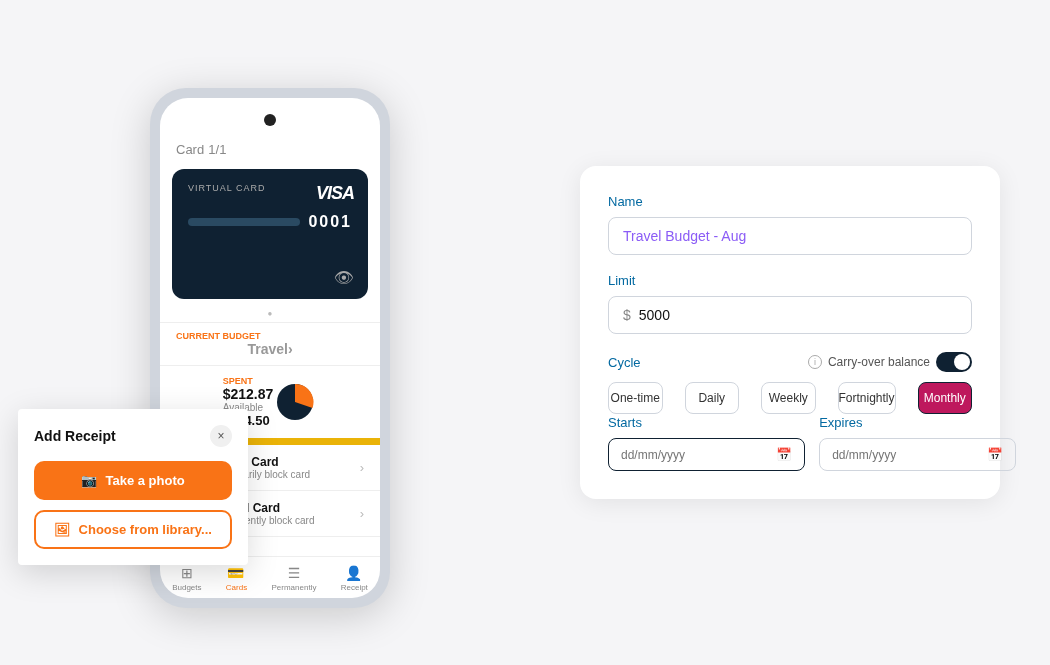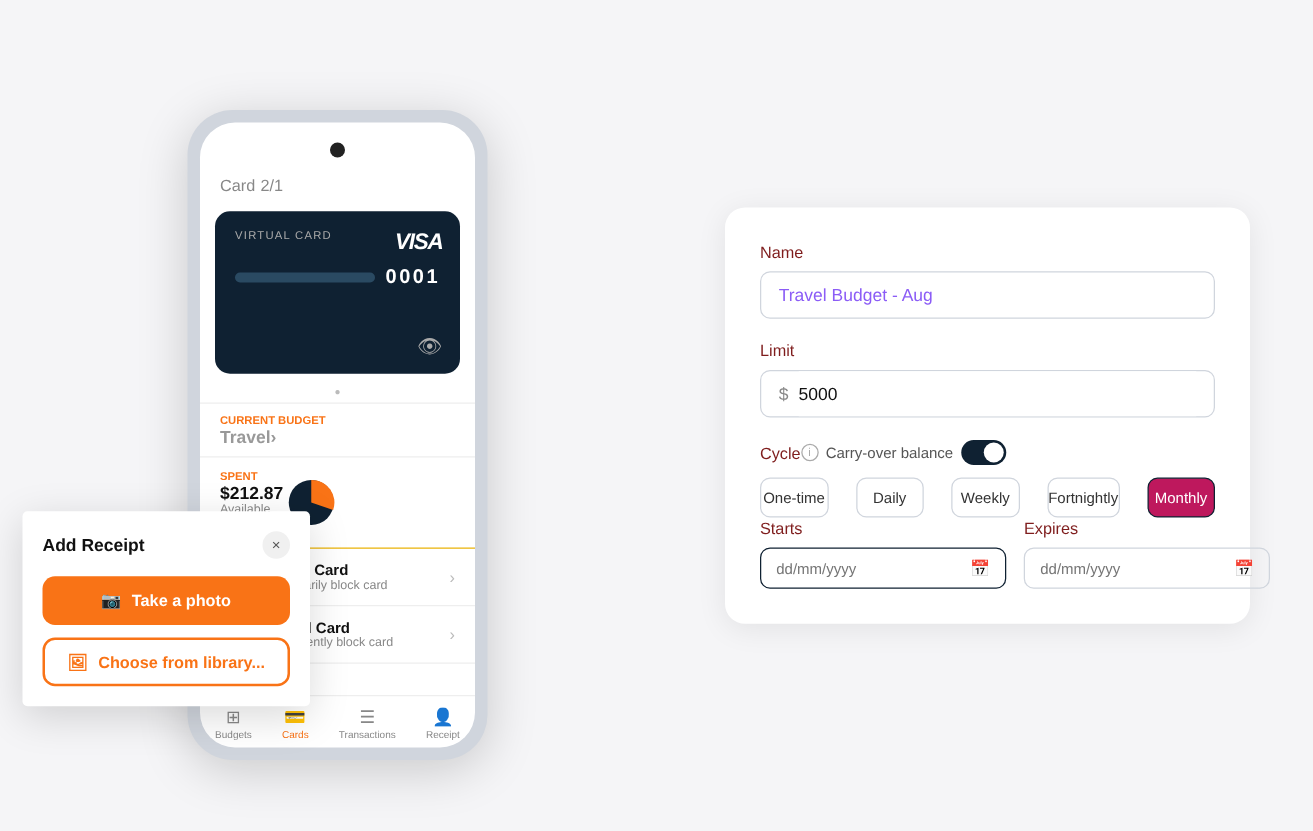--- a/index.html
+++ b/index.html
@@ -138,34 +138,34 @@
       border-bottom: 1px solid #eee;
     }
     .budget-label {
       font-size: 9px;
       color: #f97316;
       font-weight: 600;
       text-transform: uppercase;
     }
     .budget-name-row {
       display: flex;
-      justify-content: flex-start;
+      justify-content: center;
       align-items: center;
       font-size: 13px;
       font-weight: 600;
     }
     .budget-name-row span { color: #999; font-size: 14px; }
 
     
     .spent-row {
       padding: 10px 16px;
       display: flex;
       align-items: center;
-      justify-content: flex-start;
-      border-bottom: 1px solid #eab308;
+      justify-content: center;
+      border-bottom: 7px solid #eab308;
     }
     .spent-left {}
     .spent-label { font-size: 9px; color: #f97316; font-weight: 600; text-transform: uppercase; }
     .spent-amount { font-size: 14px; font-weight: 700; color: #111; }
     .available-label { font-size: 10px; color: #888; }
     .available-amount { font-size: 13px; font-weight: 600; color: #111; }
 
     
     .pie-chart {
       width: 44px;
@@ -293,21 +293,21 @@
       background: #fff;
       border-radius: 16px;
       padding: 28px 28px;
       box-shadow: 0 4px 24px rgba(0,0,0,0.08);
       margin-left: 60px;
       margin-right: 10px;
     }
     .field-label {
       font-size: 13px;
       font-weight: 500;
-      color: #7f1d1d;
+      color: #0369a1;
       margin-bottom: 8px;
     }
     .text-input {
       width: 100%;
       border: 1.5px solid #d0d5dd;
       border-radius: 8px;
       padding: 10px 14px;
       font-size: 14px;
       color: #8b5cf6;
       outline: none;
@@ -332,21 +332,21 @@
       font-size: 14px;
       color: #111;
       flex: 1;
       padding: 10px 0;
     }
 
     
     .cycle-row {
       display: flex;
       align-items: center;
-      justify-content: flex-start;
+      justify-content: space-between;
       margin-bottom: 10px;
     }
     .carry-over-wrap {
       display: flex;
       align-items: center;
       gap: 6px;
     }
     .carry-over-info {
       width: 14px;
       height: 14px;
@@ -439,21 +439,21 @@
 
 <div class="scene">
 
   <div class="phone">
     <div class="phone-inner">
       <div class="phone-notch"></div>
       <div class="phone-screen">
 
         <div class="card-header">
           <span>Card</span>
-          <span>2/1</span>
+          <span>1/1</span>
         </div>
 
         <div class="virtual-card">
           <div class="vc-label">VIRTUAL CARD</div>
           <div class="vc-visa">VISA</div>
           <div class="vc-number-bar">
             <div class="vc-dots"></div>
             <div class="vc-number">0001</div>
           </div>
           <div class="vc-eye">👁</div>
@@ -509,21 +509,21 @@
           <div class="nav-item">
             <div class="nav-icon">⊞</div>
             <span>Budgets</span>
           </div>
           <div class="nav-item active">
             <div class="nav-icon">💳</div>
             <span>Cards</span>
           </div>
           <div class="nav-item">
             <div class="nav-icon">☰</div>
-            <span>Transactions</span>
+            <span>Permanently</span>
           </div>
           <div class="nav-item">
             <div class="nav-icon">👤</div>
             <span>Receipt</span>
           </div>
         </div>
       </div>
     </div>
   </div>
 

